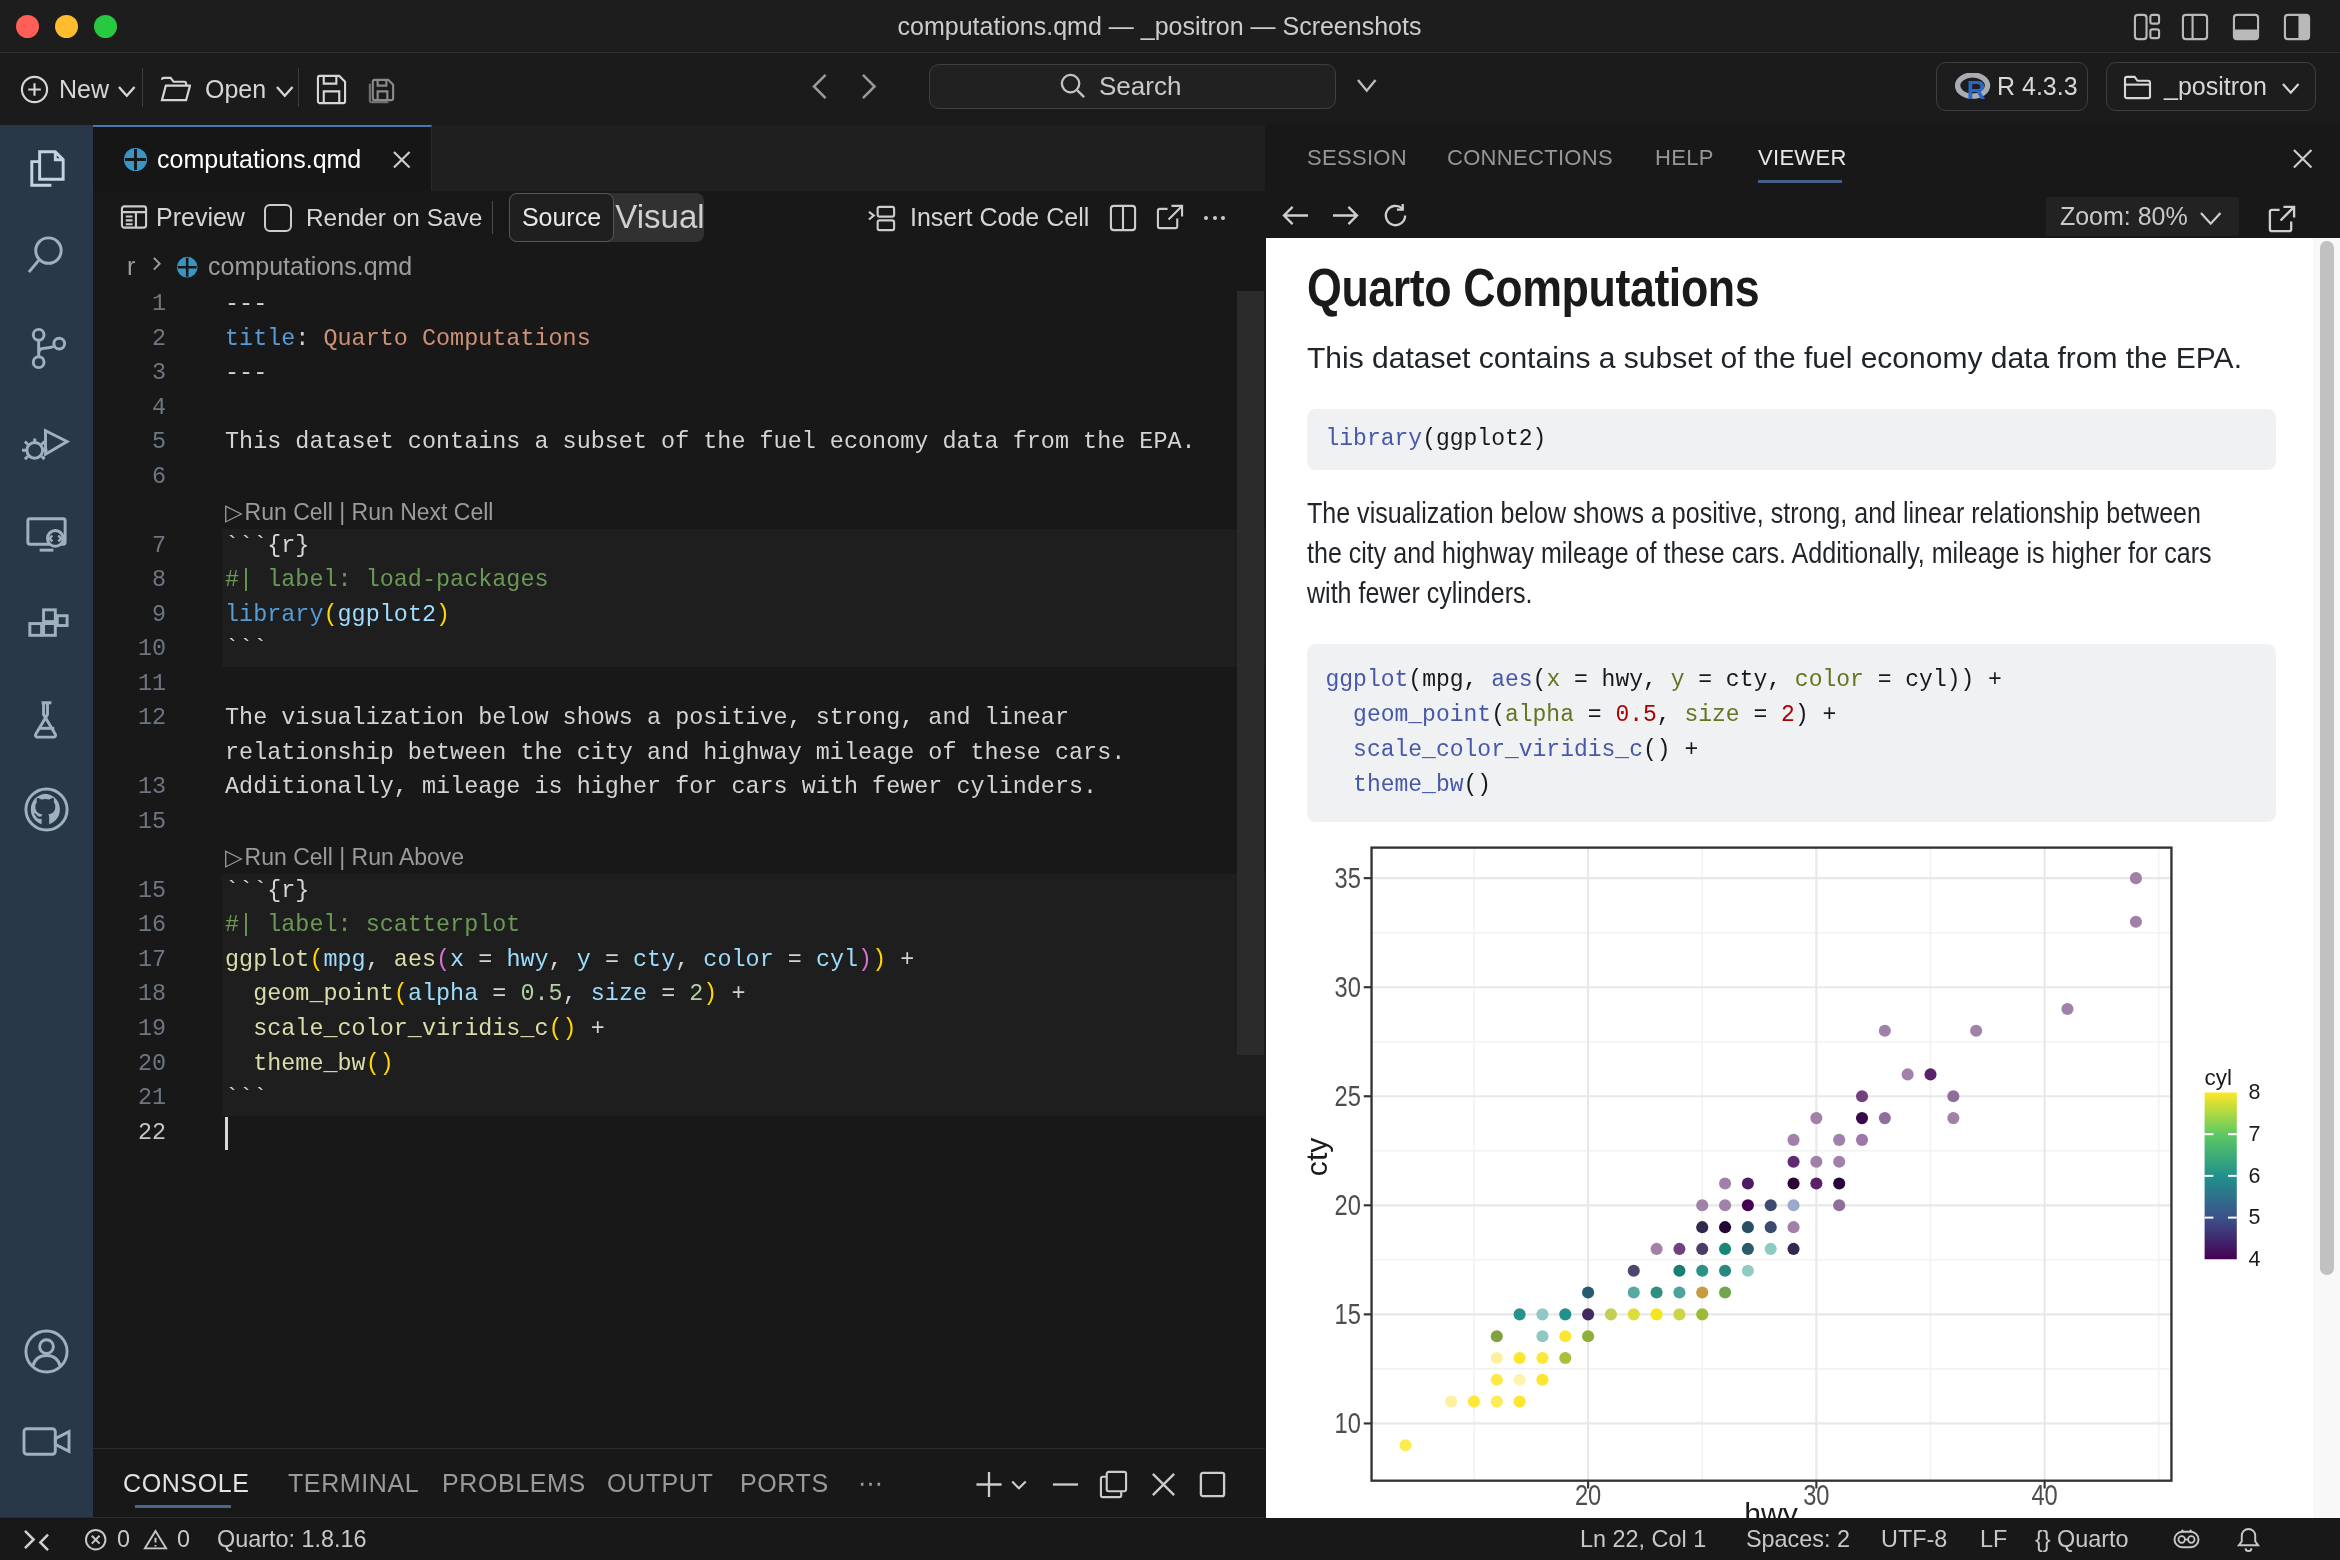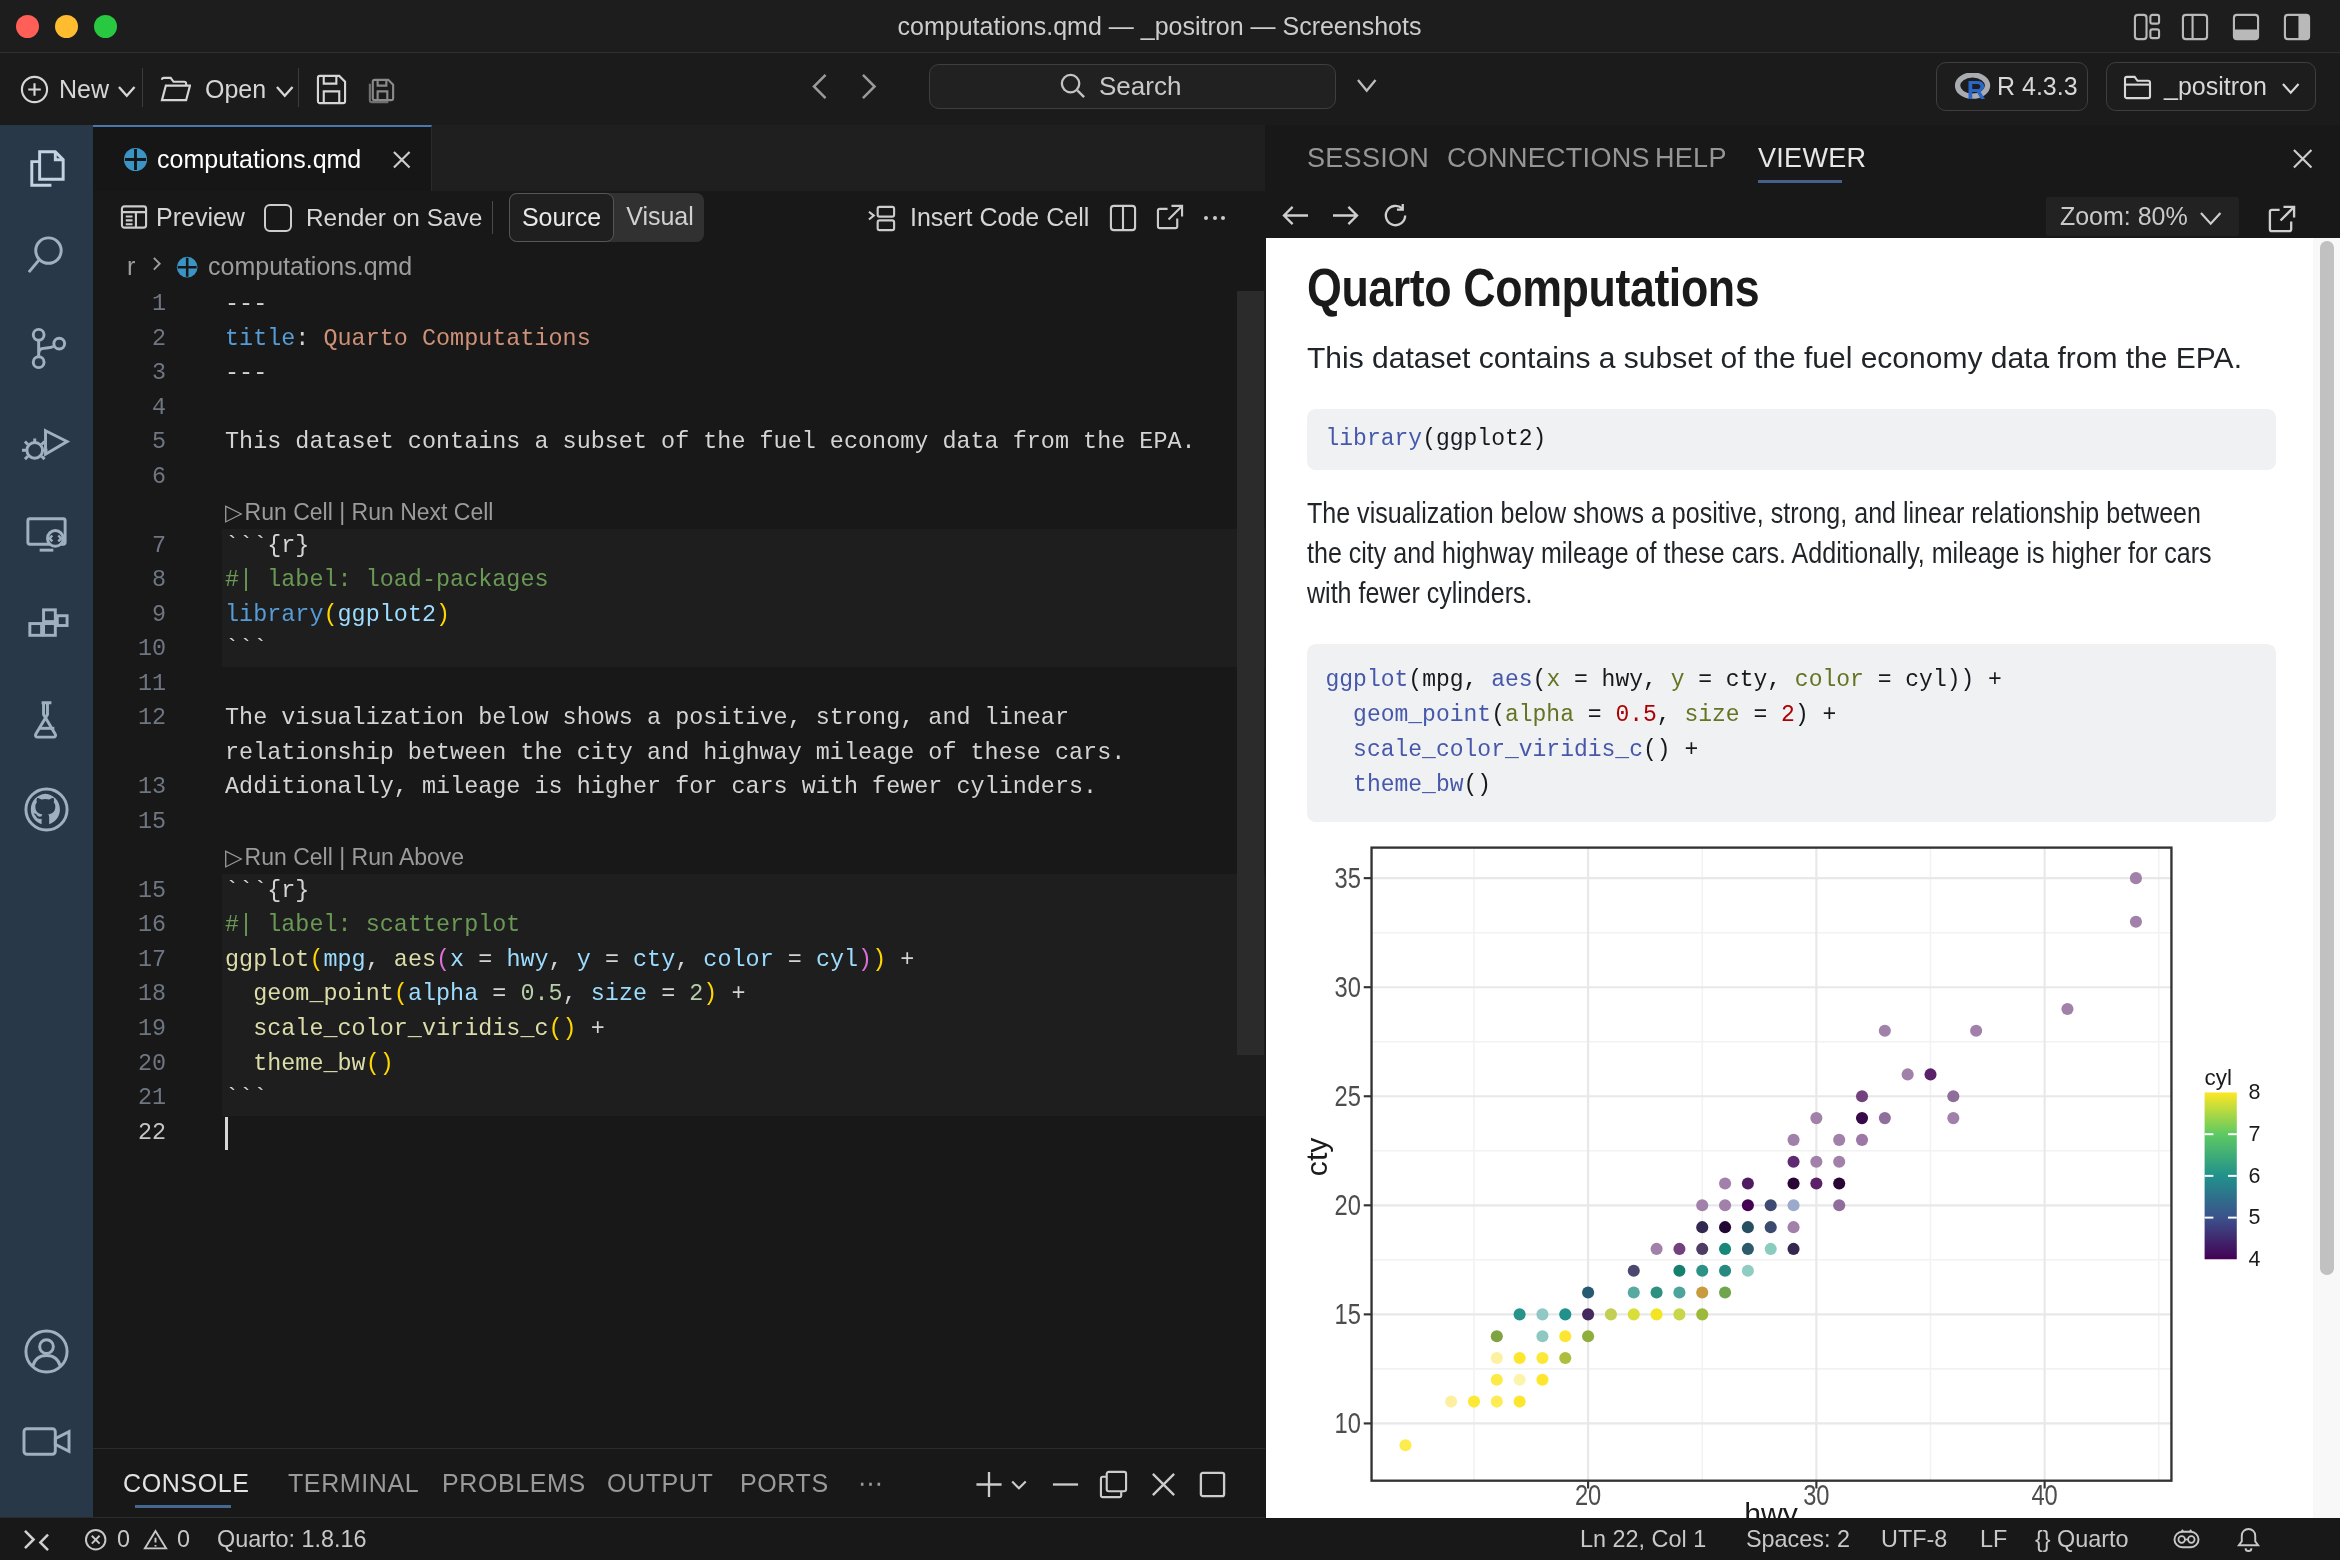--- a/index.html
+++ b/index.html
@@ -29,21 +29,21 @@
 .lens{position:absolute;left:132px;color:#9b9b9b;font-size:23px;height:35px;line-height:36px}
 #edscroll{left:1237px;top:291px;width:27px;height:764px;background:#2b2b2b}
 
 #panel{left:93px;top:1448px;width:1172px;height:69px;background:#181818;border-top:1px solid #2b2b2b}
 .ptab{position:absolute;top:0;height:68px;line-height:68px;color:#9a9a9a;font-size:25px;letter-spacing:0.6px}
 
 #statusbar{left:0;top:1517px;width:2341px;height:43px;background:#181818;border-top:1px solid #2b2b2b;color:#c8c8c8;font-size:23.4px}
 .sbitem{position:absolute;top:0;height:43px;line-height:42px}
 
 #rpane{left:1265px;top:125px;width:1076px;height:1393px;background:#181818}
-.rtab{position:absolute;top:0;height:66px;line-height:66px;color:#969696;font-size:27px;letter-spacing:0.3px}
+.rtab{position:absolute;top:0;height:66px;line-height:66px;color:#969696;font-size:22px;letter-spacing:0.3px}
 #rtoolbar{left:1265px;top:191px;width:1076px;height:47px;background:#181818}
 #urlbox{left:1442px;top:197px;width:600px;height:39px;background:#222222;color:#c9c9c9;font-size:25px;line-height:39px;border-radius:2px}
 #zoombox{left:2046px;top:197px;width:193px;height:39px;background:#222222;color:#c9c9c9;font-size:25px;line-height:39px;border-radius:2px}
 #viewer{left:1266px;top:238px;width:1075px;height:1280px;background:#ffffff;overflow:hidden}
 #vh1{position:absolute;left:41px;top:18.5px;color:#1a1a1a;font-size:53px;font-weight:700;letter-spacing:-0.5px;transform:scaleX(0.845);transform-origin:0 0}
 .vp{position:absolute;left:41px;color:#212529;font-size:30px;line-height:40px}
 .vcode{position:absolute;left:41px;width:969px;background:#eff1f3;border-radius:8.8px;font-family:"Liberation Mono",monospace;font-size:23px;color:#16191d;white-space:pre}
 .fn{color:#4758AB}.olv{color:#657422}.num{color:#AD0000}
 #vscrolltrack{position:absolute;left:1047px;top:0;width:27px;height:1280px;background:#f8f8f8}
 #vscroll{position:absolute;left:1054px;top:2.9px;width:13.7px;height:1034px;background:#c1c1c1;border-radius:6.8px}
@@ -211,21 +211,21 @@
  <svg style="position:absolute;left:27px;top:11.7px" width="28" height="28" viewBox="0 0 29 29">
         <rect x="2" y="3.5" width="25" height="22" rx="2.5" fill="none" stroke="#cccccc" stroke-width="2.2"></rect>
         <path d="M2 9.5h25M16.5 9.5v16M6 14h7M6 18h7M6 22h7" stroke="#cccccc" stroke-width="2.2" fill="none"></path>
       </svg>
  <span class="tbtext" style="position:absolute;left:63px;top:0;line-height:53px;font-size:25px">Preview</span>
  <rect style="position:absolute;left:171px;top:12.7px;width:28px;height:28px;border:2.1px solid #cccccc;border-radius:5.9px"></rect>
  <span class="tbtext" style="position:absolute;left:213px;top:0;line-height:53px;font-size:24.4px">Render on Save</span>
  <div style="position:absolute;left:399px;top:9.8px;width:1px;height:33px;background:#4a4a4a"></div>
  <div style="position:absolute;left:416px;top:2px;width:195px;height:49px;background:#313131;border-radius:7.8px"></div>
  <div style="position:absolute;left:416px;top:2px;width:105px;height:49px;background:#1f1f1f;border:1px solid #565656;border-radius:7.8px;color:#e8e8e8;text-align:center;line-height:47px;font-size:25px">Source</div>
- <div style="position:absolute;left:522px;top:2px;width:90px;height:49px;color:#d0d0d0;text-align:center;line-height:47px;font-size:25px">Visual</div>
+ <div style="position:absolute;left:522px;top:2px;width:90px;height:49px;color:#d0d0d0;text-align:center;line-height:47px;font-size:33px">Visual</div>
  <svg style="position:absolute;left:775px;top:12.7px" width="29" height="29" viewBox="0 0 30 30">
         <path d="M1 8l5 4-5 4" fill="none" stroke="#cccccc" stroke-width="2.2"></path>
         <rect x="10" y="3" width="17" height="10" rx="2" fill="none" stroke="#cccccc" stroke-width="2.2"></rect>
         <rect x="10" y="17" width="17" height="10" rx="2" fill="none" stroke="#cccccc" stroke-width="2.2"></rect>
       </svg>
  <span class="tbtext" style="position:absolute;left:817px;top:0;line-height:53px;font-size:25px">Insert Code Cell</span>
  <svg style="position:absolute;left:1016px;top:12.7px" width="28" height="28" viewBox="0 0 29 29">
         <rect x="2" y="2" width="25" height="25" rx="3" fill="none" stroke="#cccccc" stroke-width="2.2"></rect>
         <path d="M14.5 2v25" stroke="#cccccc" stroke-width="2.2"></path>
       </svg>

